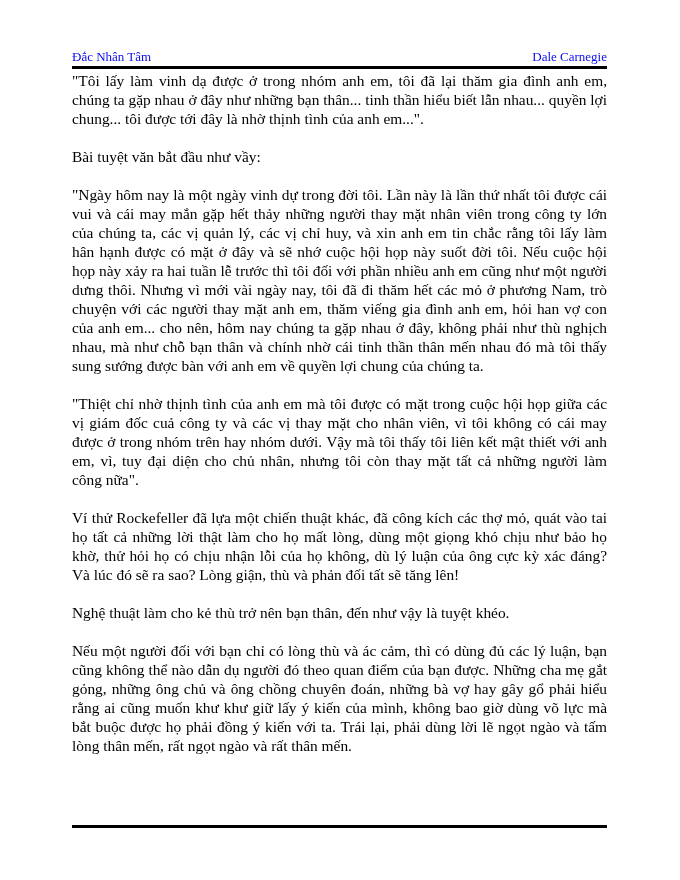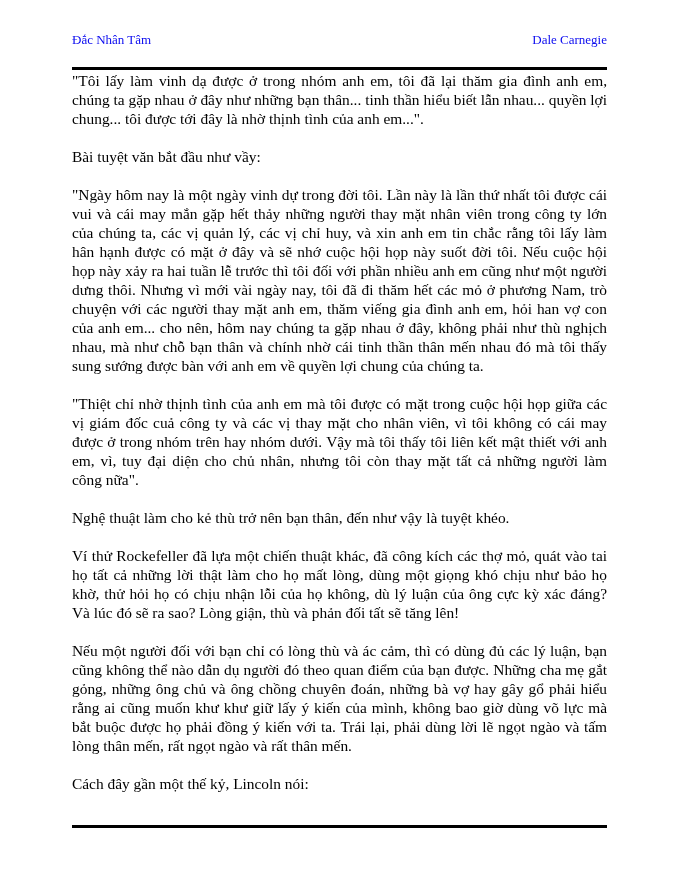--- a/index.html
+++ b/index.html
@@ -13,28 +13,28 @@
     height: 880px;
     background: #ffffff;
     font-family: "Liberation Serif", "DejaVu Serif", serif;
     color: #000000;
     overflow: hidden;
   }
   .header {
     position: absolute;
     left: 72px;
     right: 73px;
-    top: 32px;
+    top: 49px;
     display: flex;
     justify-content: space-between;
     align-items: baseline;
     font-size: 13px;
     color: #0b0bf0;
     border-bottom: 3px solid #000000;
-    padding-bottom: 19px;
+    padding-bottom: 1px;
   }
   .header span {
     white-space: nowrap;
   }
   .body-text {
     position: absolute;
     left: 72px;
     right: 73px;
     top: 71px;
     font-size: 15.4px;
@@ -71,21 +71,20 @@
   <div class="header">
     <span>Đắc Nhân Tâm</span>
     <span>Dale Carnegie</span>
   </div>
 
   <div class="body-text">
     <p>"Tôi lấy làm vinh dạ được ở trong nhóm anh em, tôi đã lại thăm gia đình anh em, chúng ta gặp nhau ở đây như những bạn thân... tinh thần hiểu biết lẫn nhau... quyền lợi chung... tôi được tới đây là nhờ thịnh tình của anh em...".</p>
     <p>Bài tuyệt văn bắt đầu như vầy:</p>
     <p>"Ngày hôm nay là một ngày vinh dự trong đời tôi. Lần này là lần thứ nhất tôi được cái vui và cái may mắn gặp hết thảy những người thay mặt nhân viên trong công ty lớn của chúng ta, các vị quản lý, các vị chỉ huy, và xin anh em tin chắc rằng tôi lấy làm hân hạnh được có mặt ở đây và sẽ nhớ cuộc hội họp này suốt đời tôi. Nếu cuộc hội họp này xảy ra hai tuần lễ trước thì tôi đối với phần nhiều anh em cũng như một người dưng thôi. Nhưng vì mới vài ngày nay, tôi đã đi thăm hết các mỏ ở phương Nam, trò chuyện với các người thay mặt anh em, thăm viếng gia đình anh em, hỏi han vợ con của anh em... cho nên, hôm nay chúng ta gặp nhau ở đây, không phải như thù nghịch nhau, mà như chỗ bạn thân và chính nhờ cái tinh thần thân mến nhau đó mà tôi thấy sung sướng được bàn với anh em về quyền lợi chung của chúng ta.</p>
     <p>"Thiệt chỉ nhờ thịnh tình của anh em mà tôi được có mặt trong cuộc hội họp giữa các vị giám đốc cuả công ty và các vị thay mặt cho nhân viên, vì tôi không có cái may được ở trong nhóm trên hay nhóm dưới. Vậy mà tôi thấy tôi liên kết mật thiết với anh em, vì, tuy đại diện cho chủ nhân, nhưng tôi còn thay mặt tất cả những người làm công nữa".</p>
+    <p>Ví thử Rockefeller đã lựa một chiến thuật khác, đã công kích các thợ mỏ, quát vào tai họ tất cả những lời thật làm cho họ mất lòng, dùng một giọng khó chịu như bảo họ khờ, thử hỏi họ có chịu nhận lỗi của họ không, dù lý luận của ông cực kỳ xác đáng? Và lúc đó sẽ ra sao? Lòng giận, thù và phản đối tất sẽ tăng lên!</p>
     <p>Nghệ thuật làm cho kẻ thù trở nên bạn thân, đến như vậy là tuyệt khéo.</p>
-    <p>Ví thử Rockefeller đã lựa một chiến thuật khác, đã công kích các thợ mỏ, quát vào tai họ tất cả những lời thật làm cho họ mất lòng, dùng một giọng khó chịu như bảo họ khờ, thử hỏi họ có chịu nhận lỗi của họ không, dù lý luận của ông cực kỳ xác đáng? Và lúc đó sẽ ra sao? Lòng giận, thù và phản đối tất sẽ tăng lên!</p>
     <p>Nếu một người đối với bạn chỉ có lòng thù và ác cảm, thì có dùng đủ các lý luận, bạn cũng không thể nào dẫn dụ người đó theo quan điểm của bạn được. Những cha mẹ gắt gỏng, những ông chủ và ông chồng chuyên đoán, những bà vợ hay gây gổ phải hiểu rằng ai cũng muốn khư khư giữ lấy ý kiến của mình, không bao giờ dùng võ lực mà bắt buộc được họ phải đồng ý kiến với ta. Trái lại, phải dùng lời lẽ ngọt ngào và tấm lòng thân mến, rất ngọt ngào và rất thân mến.</p>
-    <p>Cách đây gần một thế kỷ, Lincoln nói:</p>
   </div>
 
   <div class="footer-rule"></div>
 
 </div>
 
 </body></html>

